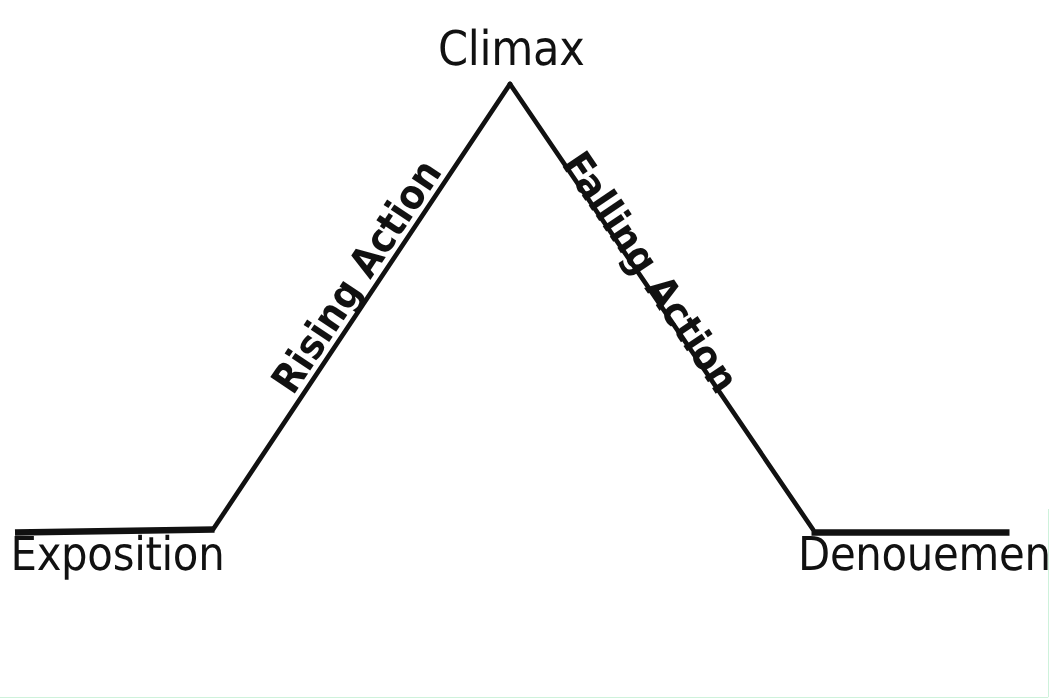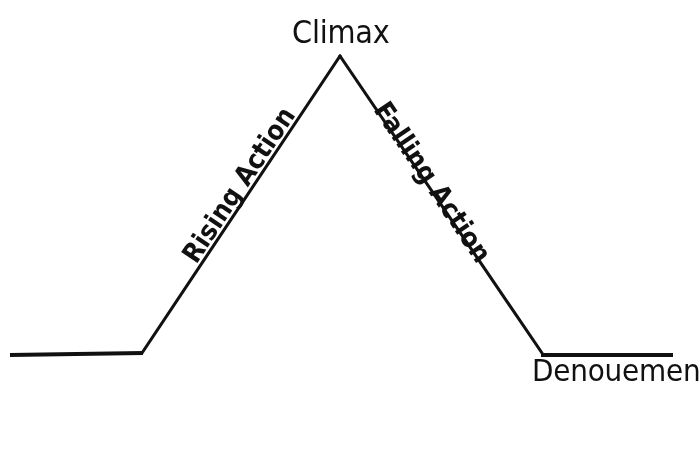--- a/index.html
+++ b/index.html
@@ -84,20 +84,21 @@
 
     <line x1="142" y1="353" x2="340" y2="56" stroke="#111111" stroke-width="3.1" stroke-linecap="round"></line>
 
     <line x1="340" y1="56" x2="542" y2="353" stroke="#111111" stroke-width="3.1" stroke-linecap="round"></line>
 
     <line x1="541" y1="355" x2="673" y2="355" stroke="#111111" stroke-width="4.2" stroke-linecap="butt"></line>
   </svg>
 
   <div class="label stage-label" id="label-climax">Climax</div>
 
+  <div class="label stage-label" id="label-exposition">Exposition</div>
 
   <div class="label stage-label" id="label-denouement">Denouement</div>
 
   <div class="label slope-label" id="label-rising-action">Rising Action</div>
 
   <div class="label slope-label" id="label-falling-action">Falling Action</div>
 
 </div>
 
 </body></html>

